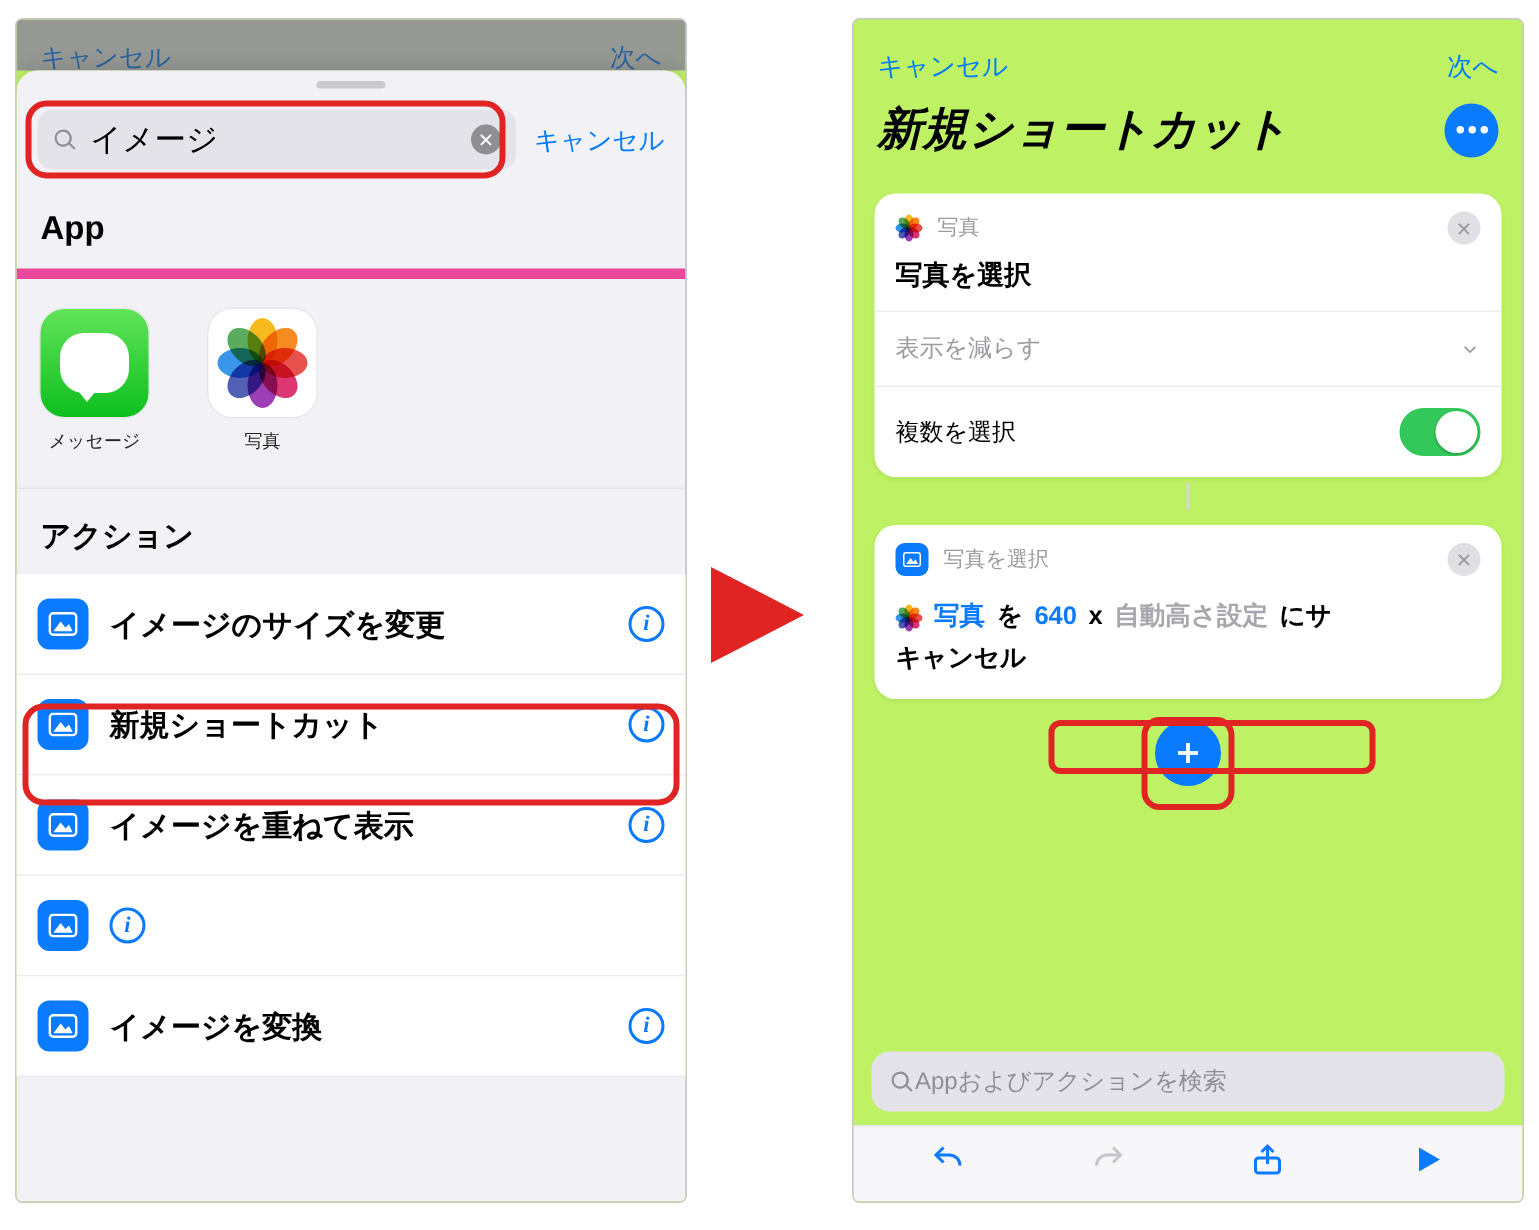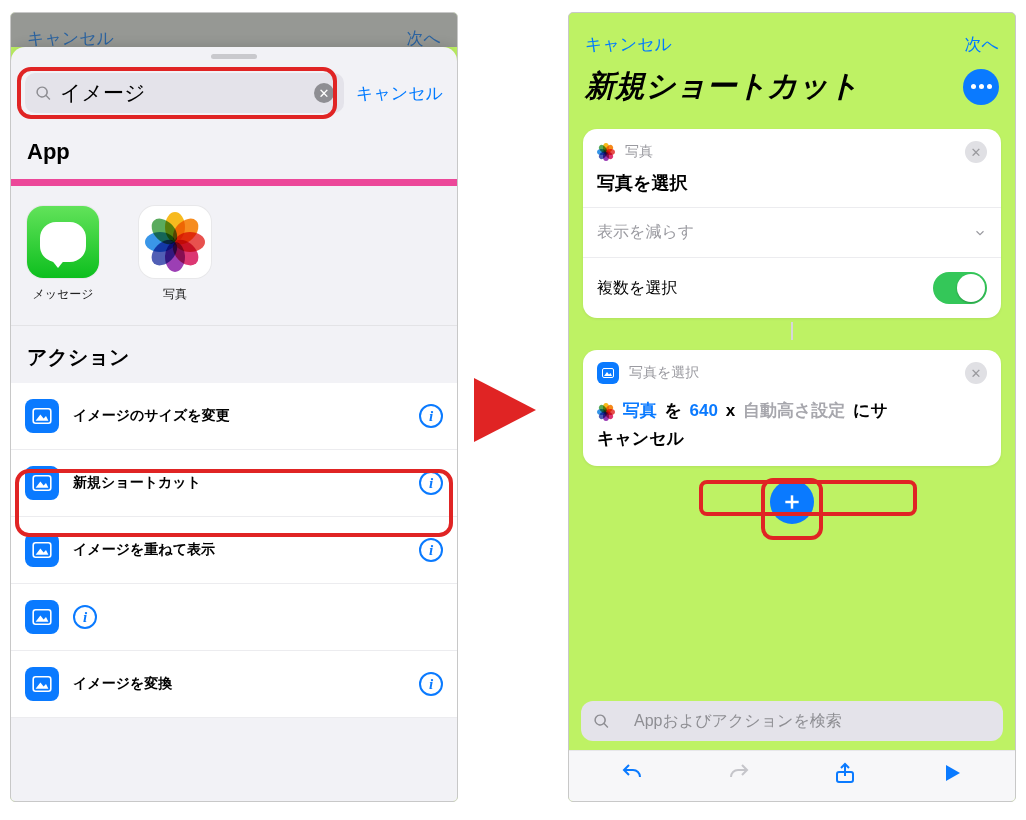--- a/index.html
+++ b/index.html
@@ -39,21 +39,21 @@
   .msgicon .bubble { width: 46px; height: 40px; background: #fff; border-radius: 16px; position: relative; }
   .msgicon .bubble::after { content:""; position:absolute; left:10px; bottom:-6px; width:0;height:0;border-left:8px solid transparent;border-right:8px solid transparent;border-top:10px solid #fff;}
   .photoicon { background:#fff; position:relative; }
   .petal { position:absolute; width:20px; height:30px; border-radius:50%; left:50%; top:50%; transform-origin:50% 100%; mix-blend-mode:multiply; opacity:.88;}
 
   .section-hd2 { font-size: 20px; font-weight: 700; color: #000; padding: 18px 16px 12px; }
   .alist { background:#fff; }
   .arow { display:flex; align-items:center; gap:14px; padding: 16px 14px; border-bottom: 1px solid #ececef; background:#fff;}
   .arow .thumb { width:34px; height:34px; border-radius:8px; background:#0a7aff; display:flex; align-items:center; justify-content:center; }
   .arow .thumb svg { width:20px; height:16px; fill:#fff;}
-  .arow .label { flex:1; font-size:14px; font-weight:600; color:#000; }
+  .arow .label { flex:1; font-size:20px; font-weight:600; color:#000; }
   .arow .info { width:24px; height:24px; border:2px solid #0a7aff; border-radius:50%; display:flex; align-items:center; justify-content:center; color:#0a7aff; font-family: Georgia, serif; font-style:italic; font-size:15px; font-weight:600;}
 
   .hl { position:absolute; border:4px solid #e02424; border-radius:14px; pointer-events:none; }
 
   
   .nav { display:flex; justify-content:space-between; align-items:center; padding: 20px 16px 4px; font-size:17px; color:#007aff;}
   .r-title-row { display:flex; align-items:center; justify-content:space-between; padding: 6px 16px 16px;}
   .r-title { font-size:30px; font-weight:800; color:#000;font-style:italic;}
   .more { width:36px; height:36px; border-radius:50%; background:#0a7aff; display:flex; align-items:center; justify-content:center; gap:3px;}
   .more .dot{width:5px;height:5px;border-radius:50%;background:#fff;}
@@ -81,21 +81,21 @@
   .chip-blue{color:#0a7aff;}
   .chip-light{color:#a7a7ad;font-weight:600;}
   .miniflower{width:18px;height:18px;position:relative;display:inline-block;vertical-align:middle;}
   .miniflower .mp{position:absolute;width:6px;height:9px;border-radius:50%;left:50%;top:50%;transform-origin:50% 100%;mix-blend-mode:multiply;opacity:.9;}
   .media-badge{width:22px;height:22px;border-radius:6px;background:#0a7aff;display:flex;align-items:center;justify-content:center;}
   .media-badge svg{width:12px;height:10px;fill:#fff;}
 
   .addbtn{width:44px;height:44px;border-radius:50%;background:#0a7aff;display:flex;align-items:center;justify-content:center;margin: 14px auto 0;}
   .addbtn svg{width:20px;height:20px;stroke:#fff;stroke-width:3;fill:none;}
 
-  .searchpill{margin: 8px 12px; background:#e4e3ea; border-radius:12px; height:40px; display:flex; align-items:center; gap:24px; padding:0 12px;}
+  .searchpill{margin: 8px 12px; background:#e4e3ea; border-radius:12px; height:40px; display:flex; align-items:center; gap:0; padding:0 12px;}
   .searchpill .mag{width:17px;height:17px;fill:#8e8e93;}
   .searchpill .ph{color:#8e8e93;font-size:16px;}
 
   .bottombar{display:flex;justify-content:space-around;align-items:center;padding:8px 10px 14px;border-top:1px solid #e7e7ea;background:#f7f7f9;position:absolute;left:0;right:0;bottom:0;}
   .bbtn{width:40px;height:28px;display:flex;align-items:center;justify-content:center;}
   .bbtn svg{width:24px;height:24px;fill:none;stroke:#0a7aff;stroke-width:2;}
   .bbtn.disabled svg{stroke:#c5c5ca;}
   .bbtn.play svg{fill:#0a7aff;stroke:none;}
   .bar-spacer{height:120px;}
 </style>

